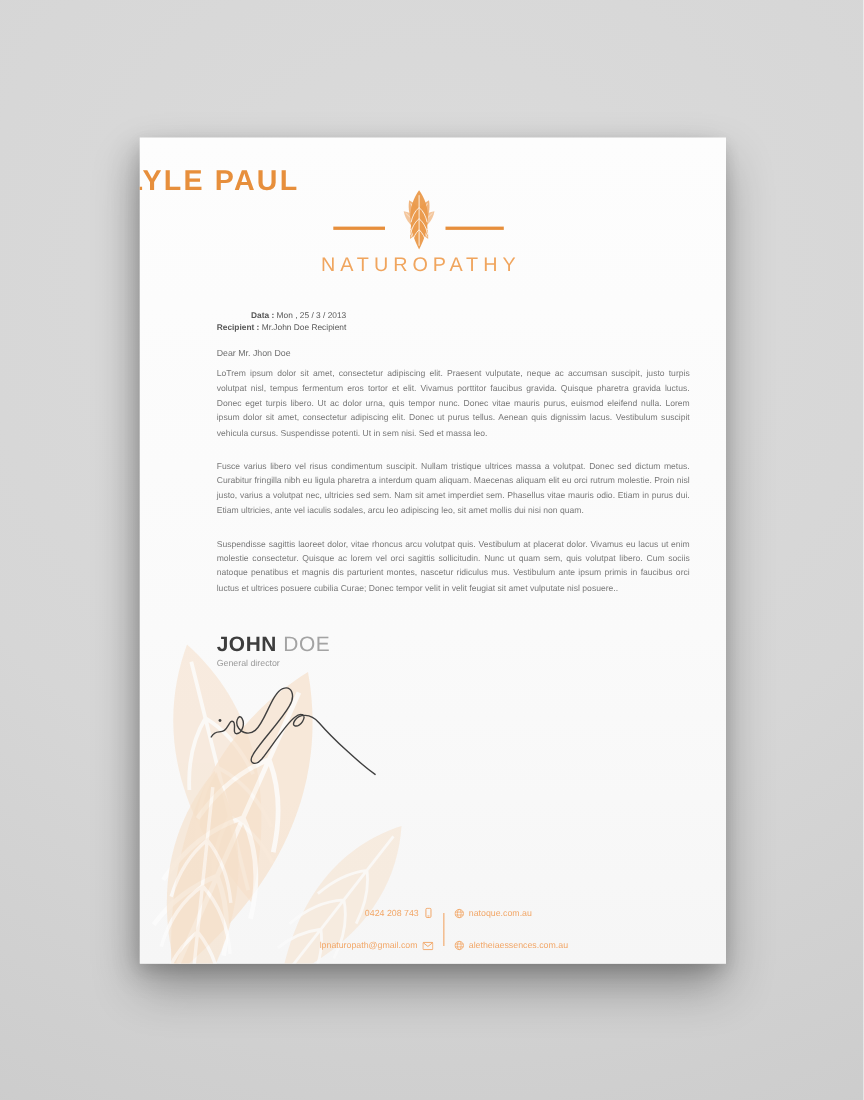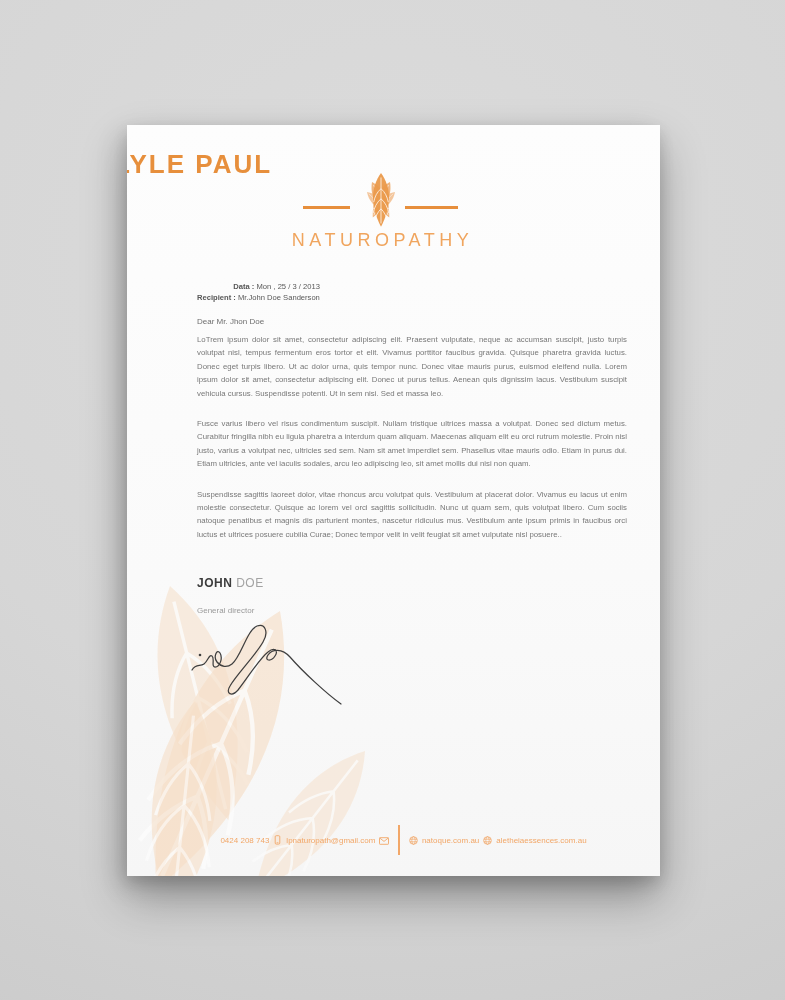--- a/index.html
+++ b/index.html
@@ -37,35 +37,35 @@
   .meta .lbl { font-weight:bold; }
   
   .salutation { position:absolute; top:192px; left:70px; font-size:8px; color:#6e6e6e; z-index:3; }
   .body-text { position:absolute; top:208px; left:70px; width:430px; z-index:3; }
   .body-text p {
     font-size:7.8px; line-height:13.4px; color:#787878;
     text-align:justify; margin-bottom:17px;
   }
   
   .signer { position:absolute; top:451px; left:70px; z-index:3; }
-  .signer-name { font-size:12px; letter-spacing:0.5px; }
+  .signer-name { font-size:19px; letter-spacing:0.5px; }
   .signer-name .first { font-weight:bold; color:#3d3d3d; }
   .signer-name .last { font-weight:400; color:#a3a3a3; }
-  .signer-role { font-size:8px; color:#9a9a9a; margin-top:16px; }
+  .signer-role { font-size:8px; color:#9a9a9a; margin-top:0; }
   .signature-svg { position:absolute; top:487px; left:60px; z-index:3; }
   
   .watermark { position:absolute; left:-52px; bottom:-40px; z-index:1; }
   
   .footer {
     position:absolute; top:700px; left:0; width:100%;
     display:flex; justify-content:center; align-items:center;
     transform:translateX(10px);
     color:#f2a768; font-size:8px; z-index:3;
   }
-  .footer-col { display:flex; gap:4px; }
+  .footer-col { display:flex; flex-direction:column; gap:20px; }
   .footer-col.left { align-items:flex-end; }
   .footer-col.right { align-items:flex-start; }
   .footer-row { display:flex; align-items:center; gap:4px; line-height:9px; }
   .footer-divider { width:1.5px; height:30px; background:#f2a768; margin:0 9px; }
   .icon svg { display:block; }
 </style>
 </head>
 <body>
 
 <div class="paper">
@@ -96,21 +96,21 @@
     <use href="#lleaf" fill="#efae71" opacity="0.9" transform="translate(18,12) rotate(-26) scale(0.82)"></use>
     <use href="#lleaf" fill="#efae71" opacity="0.9" transform="translate(36,12) rotate(26) scale(0.82)"></use>
     <use href="#lleaf" fill="#eb9a4b" opacity="0.95" transform="translate(27,3) scale(1.12)"></use>
   </svg>
   <div class="logo-line left"></div>
   <div class="logo-line right"></div>
   <div class="logo-subtitle">NATUROPATHY</div>
 
   <div class="meta">
     <div><span class="lbl">Data :</span> <span>Mon , 25 / 3 / 2013</span></div>
-    <div><span class="lbl">Recipient :</span> <span>Mr.John Doe Sanderson</span></div>
+    <div><span class="lbl">Recipient :</span> <span>Mr.John Doe Recipient</span></div>
   </div>
 
   <div class="salutation">Dear Mr. Jhon Doe</div>
   <div class="body-text">
     <p>LoTrem ipsum dolor sit amet, consectetur adipiscing elit. Praesent vulputate, neque ac accumsan suscipit, justo turpis volutpat nisl, tempus fermentum eros tortor et elit. Vivamus porttitor faucibus gravida. Quisque pharetra gravida luctus. Donec eget turpis libero. Ut ac dolor urna, quis tempor nunc. Donec vitae mauris purus, euismod eleifend nulla. Lorem ipsum dolor sit amet, consectetur adipiscing elit. Donec ut purus tellus. Aenean quis dignissim lacus. Vestibulum suscipit vehicula cursus. Suspendisse potenti. Ut in sem nisi. Sed et massa leo.</p>
     <p>Fusce varius libero vel risus condimentum suscipit. Nullam tristique ultrices massa a volutpat. Donec sed dictum metus. Curabitur fringilla nibh eu ligula pharetra a interdum quam aliquam. Maecenas aliquam elit eu orci rutrum molestie. Proin nisl justo, varius a volutpat nec, ultricies sed sem. Nam sit amet imperdiet sem. Phasellus vitae mauris odio. Etiam in purus dui. Etiam ultricies, ante vel iaculis sodales, arcu leo adipiscing leo, sit amet mollis dui nisi non quam.</p>
     <p>Suspendisse sagittis laoreet dolor, vitae rhoncus arcu volutpat quis. Vestibulum at placerat dolor. Vivamus eu lacus ut enim molestie consectetur. Quisque ac lorem vel orci sagittis sollicitudin. Nunc ut quam sem, quis volutpat libero. Cum sociis natoque penatibus et magnis dis parturient montes, nascetur ridiculus mus. Vestibulum ante ipsum primis in faucibus orci luctus et ultrices posuere cubilia Curae; Donec tempor velit in velit feugiat sit amet vulputate nisl posuere..</p>
   </div>
 
   <div class="signer">

